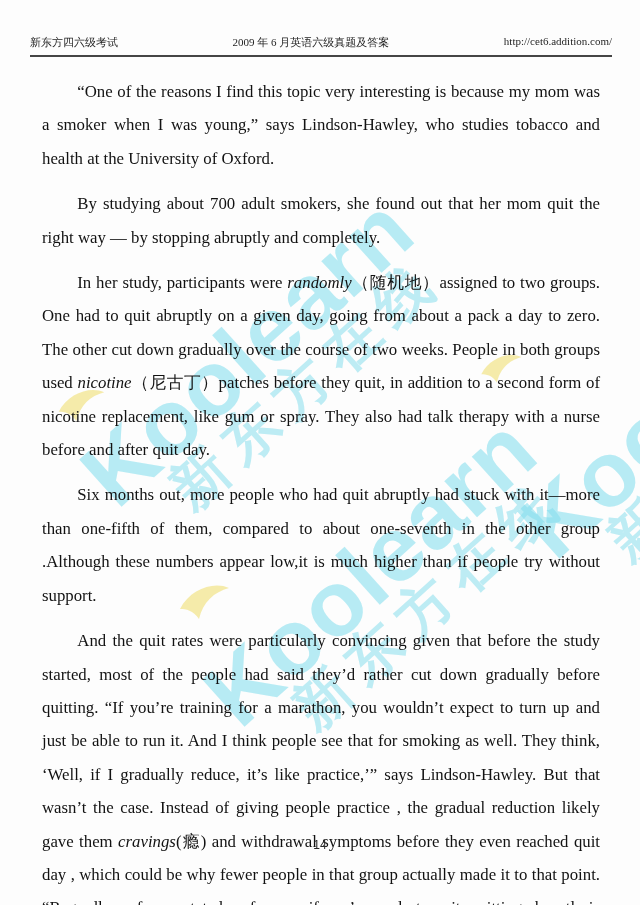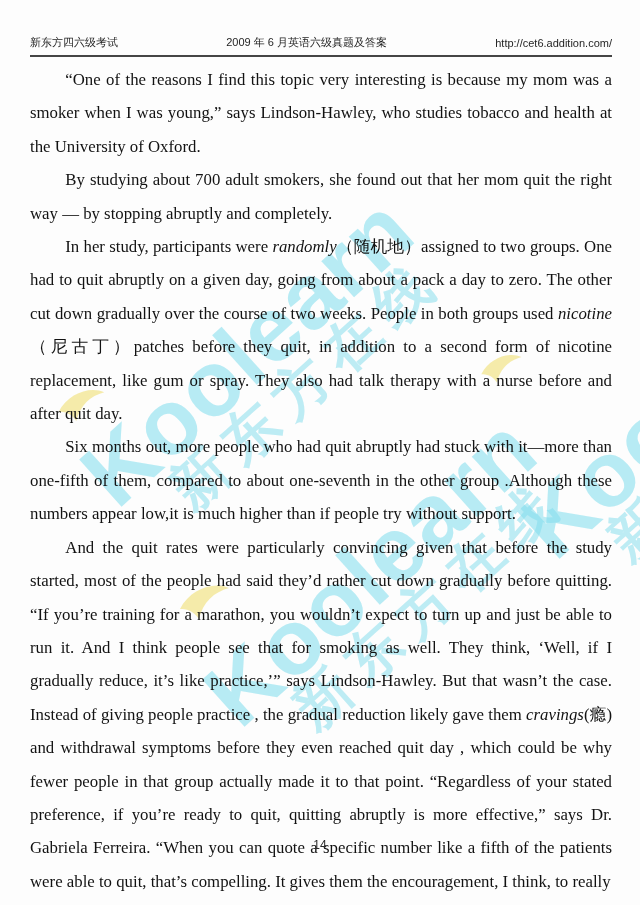--- a/index.html
+++ b/index.html
@@ -24,34 +24,34 @@
     font-family:"Liberation Sans", sans-serif; font-weight:bold;
     font-size:56px; letter-spacing:12px;
     color:rgba(125,220,236,0.50);
     margin:-10px 0 0 55px;
   }
   .wm-bird { position:absolute; }
   .wm-bird svg { display:block; }
   
   .header {
     position:absolute; top:35px; left:30px; right:28px; z-index:2;
-    display:flex; justify-content:space-between; align-items:center;
-    font-family:Liberation Sans, sans-serif; font-size:11px; color:#1f1f1f;
+    display:flex; justify-content:space-between; align-items:flex-start;
+    font-family:Liberation Serif, serif; font-size:11px; color:#1f1f1f;
   }
   .header-rule {
     position:absolute; top:55px; left:30px; right:28px; height:2px;
     background:#454545; z-index:2;
   }
   
   .content {
     position:absolute; top:63px; left:30px; right:28px; z-index:1;
     font-size:16.8px; line-height:33.4px; color:#121212;
     text-align:justify;
   }
-  .content p { margin:0; text-indent:2.1em; }
+  .content p { margin:12px; text-indent:2.1em; }
   .content em { }
   
   .page-number {
     position:absolute; top:838px; left:0; width:100%; z-index:1;
     text-align:center; font-family:"Liberation Sans", sans-serif;
     font-size:12px; color:#2a2a2a;
   }
 </style>
 </head>
 <body>

